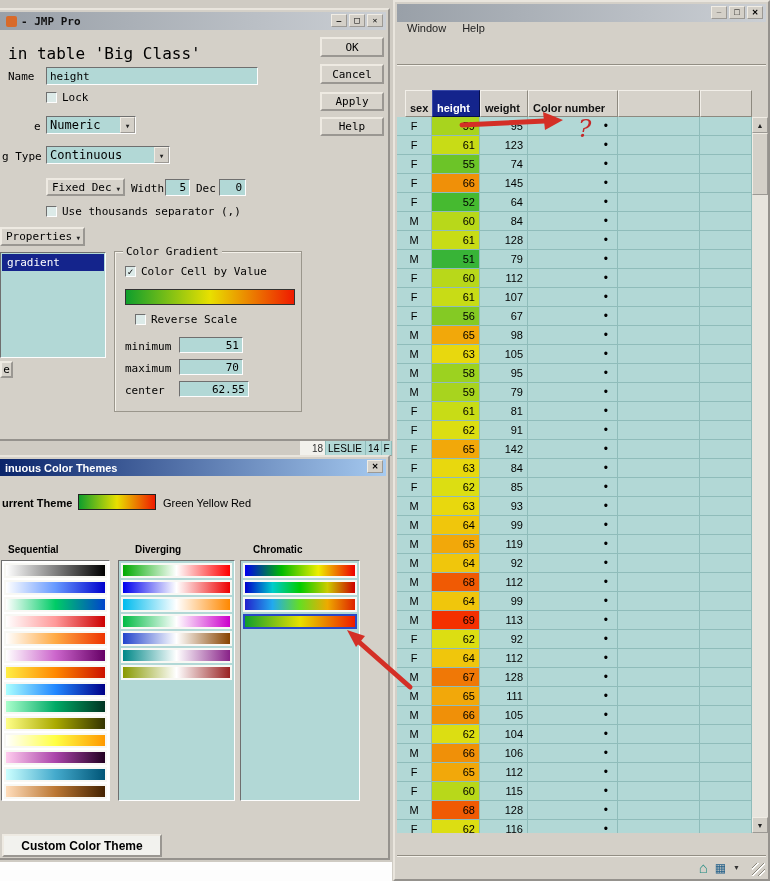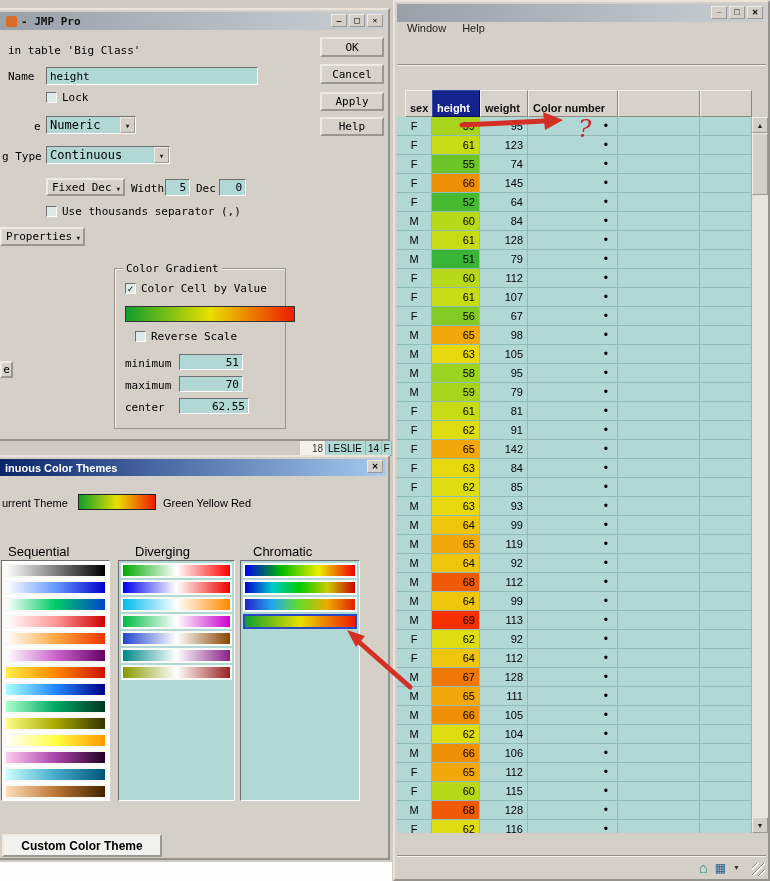--- a/index.html
+++ b/index.html
@@ -41,21 +41,21 @@
   .c-w{width:48px;justify-content:flex-end;padding-right:4px}
   .c-cn{width:90px;justify-content:flex-end;padding-right:9px;font-size:12px}
   .c-e1{width:82px}
   .c-e2{width:52px}
   #vscroll{position:absolute;left:357px;top:115px;width:16px;height:716px;background:#e7e4dd}
   .sbbtn{position:absolute;left:0;width:16px;height:16px;background:#d4d0c8;border:1px outset #f0ece4;display:flex;align-items:center;justify-content:center;font-size:7px;color:#222}
   .sbthumb{position:absolute;left:0;top:16px;width:16px;height:62px;background:#d4d0c8;border:1px outset #f0ece4}
   .statusbar{position:absolute;left:2px;right:2px;top:853px;height:24px;border-top:1px solid #928e84;box-shadow:0 1px 0 #f4f1ea inset;display:flex;align-items:center;justify-content:flex-end;gap:7px;padding-right:26px}
   .grip{position:absolute;right:3px;bottom:3px;width:13px;height:13px;background:repeating-linear-gradient(135deg,transparent 0 3px,#8a867c 3px 4px,#fdfdfb 4px 5px)}
   
-  .sec-label{font-size:13px;font-weight:normal;color:#000}
+  .sec-label{font-size:10px;font-weight:bold;color:#000}
   .listbox{position:absolute;border:1px solid;border-color:#6f6f6f #fdfdfd #fdfdfd #6f6f6f;overflow:hidden}
   .swrow{height:15px;margin:2px;border:2px solid #f8f8f4}
   .swrow.selected{border-color:#2848c8}
   .swbar{width:100%;height:100%}
   
   #sliver{left:300px;top:441px;width:92px;height:15px;display:flex;z-index:15;font-size:10px}
   #sliver>div{border-right:1px solid #8fbcba;border-bottom:1px solid #9a968c;display:flex;align-items:center;height:100%}
   #annotations{position:absolute;left:0;top:0;z-index:100;pointer-events:none}
   #jmp-dialog{left:0;top:8px;width:390px;height:433px;z-index:20;border-left:none}
   #themes-dialog{left:0;top:455px;width:390px;height:405px;z-index:30;border-left:none}
@@ -422,21 +422,21 @@
   <div class="titlebar-gray abs" style="left:0;top:2px;right:2px;height:18px;padding-left:6px">
     <span class="jmp-icon"></span>
     <span>- JMP Pro</span>
     <div class="wbtns">
       <div class="wbtn g-min"></div>
       <div class="wbtn g-max"></div>
       <div class="wbtn g-close"></div>
     </div>
   </div>
 
-  <div class="abs" style="left:8px;top:34px;font-size:11px">in table 'Big Class'</div>
+  <div class="abs" style="left:8px;top:34px;font-size:16px">in table 'Big Class'</div>
 
   <div class="btn mono abs" style="left:320px;top:27px;width:64px;height:20px">OK</div>
   <div class="btn mono abs" style="left:320px;top:54px;width:64px;height:20px">Cancel</div>
   <div class="btn mono abs" style="left:320px;top:82px;width:64px;height:19px">Apply</div>
   <div class="btn mono abs" style="left:320px;top:107px;width:64px;height:19px">Help</div>
 
   <div class="abs" style="left:8px;top:60px;font-size:11px">Name</div>
   <div class="field mono abs" style="left:46px;top:57px;width:212px;height:18px">height</div>
 
   <div class="cb mono abs" style="left:46px;top:81px">
@@ -468,24 +468,27 @@
   <div class="cb mono abs" style="left:46px;top:195px">
     <span class="cbbox"></span>
     <span>Use thousands separator (,)</span>
   </div>
 
   <div class="btn mono abs" style="left:0;top:217px;width:85px;height:19px;justify-content:space-between;padding:0 3px 0 4px">
     <span>Properties</span>
     <span class="ddarrow"></span>
   </div>
 
+  <div class="abs" style="left:0;top:242px;width:106px;height:106px;background:#b2d8d6;border:1px solid;border-color:#6f6f6f #fdfdfd #fdfdfd #6f6f6f">
+    <div style="margin:1px;height:17px;background:#14248c;color:#fff;font-size:11px;display:flex;align-items:center;padding-left:5px">gradient</div>
+  </div>
 
   <div class="btn mono abs" style="left:0;top:351px;width:13px;height:17px">e</div>
 
-  <div class="abs groupbox" style="left:114px;top:258px;width:172px;height:161px">
+  <div class="abs groupbox" style="left:114px;top:241px;width:188px;height:161px">
     <span class="grouplegend mono">Color Gradient</span>
     <div class="cb mono abs" style="left:10px;top:13px">
       <span class="cbbox checked"></span>
       <span>Color Cell by Value</span>
     </div>
     <div class="abs" style="left: 10px; top: 37px; width: 170px; height: 16px; border: 1px solid rgb(51, 51, 51); background: linear-gradient(to right, rgb(15, 158, 44), rgb(232, 224, 0), rgb(239, 26, 0));"></div>
     <div class="cb mono abs" style="left:20px;top:61px">
       <span class="cbbox"></span>
       <span>Reverse Scale</span>
     </div>
@@ -499,21 +502,21 @@
 </div>
 
 <div id="themes-dialog" class="abs win">
   <div class="titlebar-blue abs" style="left:0;top:2px;right:2px;height:17px;padding-left:5px">
     <span>inuous Color Themes</span>
     <div class="wbtns" style="top:1px">
       <div class="wbtn g-close"></div>
     </div>
   </div>
 
-  <div class="abs" style="left:2px;top:40px;font-size:11px;font-weight:normal;color:#000">urrent Theme</div>
+  <div class="abs" style="left:2px;top:40px;font-size:11px;font-weight:bold;color:#000">urrent Theme</div>
   <div class="abs" style="left: 78px; top: 37px; width: 78px; height: 16px; border: 1px solid rgb(34, 34, 34); background: linear-gradient(to right, rgb(15, 158, 44), rgb(232, 224, 0), rgb(239, 26, 0));"></div>
   <div class="abs" style="left:163px;top:40px;font-size:11px;color:#000">Green Yellow Red</div>
 
   <div class="abs sec-label" style="left:8px;top:87px">Sequential</div>
   <div class="abs sec-label" style="left:135px;top:87px">Diverging</div>
   <div class="abs sec-label" style="left:253px;top:87px">Chromatic</div>
 
   <div class="listbox" style="left:1px;top:103px;width:109px;height:241px;background:#fff">
       <div class="swrow">
         <div class="swbar" style="background: linear-gradient(to right, rgb(255, 255, 255), rgb(128, 128, 128), rgb(0, 0, 0));"></div>

